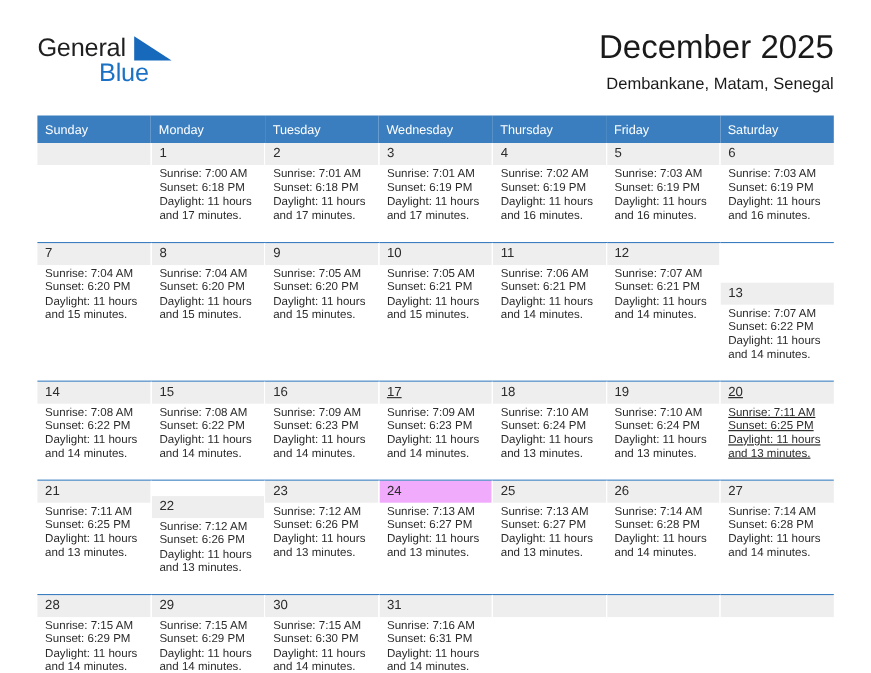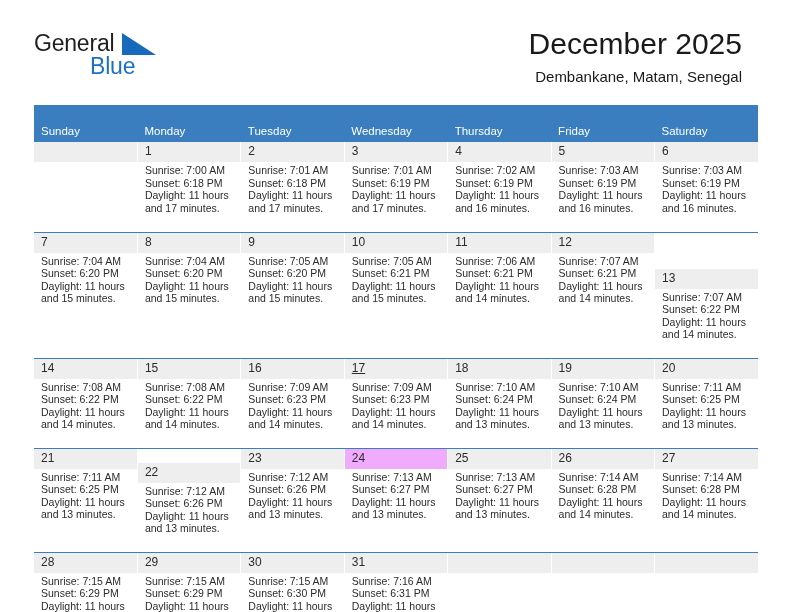--- a/index.html
+++ b/index.html
@@ -59,21 +59,21 @@
     left: 88px;
     top: 3px;
     width: 0;
     height: 0;
     border-left: 34px solid #1769bc;
     border-top: 22px solid transparent;
   }
 
   .title-block {
     position: absolute;
-    right: 16px;
+    right: 0;
     top: 0;
     text-align: right;
   }
   .cal-title {
     font-size: 30px;
     font-weight: normal;
     color: #1a1a1a;
     line-height: 36px;
     white-space: nowrap;
   }
@@ -94,21 +94,21 @@
     width: 724px;
     border-collapse: collapse;
     table-layout: fixed;
   }
   .calendar th {
     background: #3a7ebf;
     color: #ffffff;
     font-size: 11.5px;
     font-weight: normal;
     text-align: left;
-    padding: 20px 0 5px 7px;
+    padding: 8px 0 5px 7px;
     height: 10px;
     border: none;
   }
   .weekrow {
     height: 90px;
   }
   .weekrow td {
     vertical-align: top;
     padding: 0;
     border-right: 1px solid #ffffff;
@@ -392,21 +392,21 @@
             <div class="cell-inner">
               <span class="daynum" style="background: rgb(238, 238, 238);">19</span>
               <div class="events">
                 <div>Sunrise: 7:10 AM</div>
                 <div>Sunset: 6:24 PM</div>
                 <div>Daylight: 11 hours</div>
                 <div>and 13 minutes.</div>
               </div>
             </div>
           </td>
-          <td style="border-bottom-color: rgb(58, 126, 191);">
+          <td style="border-bottom-color: rgb(58, 126, 191); text-decoration: underline;">
             <div class="cell-inner">
               <span class="daynum" style="background: rgb(238, 238, 238);">20</span>
               <div class="events">
                 <div>Sunrise: 7:11 AM</div>
                 <div>Sunset: 6:25 PM</div>
                 <div>Daylight: 11 hours</div>
                 <div>and 13 minutes.</div>
               </div>
             </div>
           </td>

